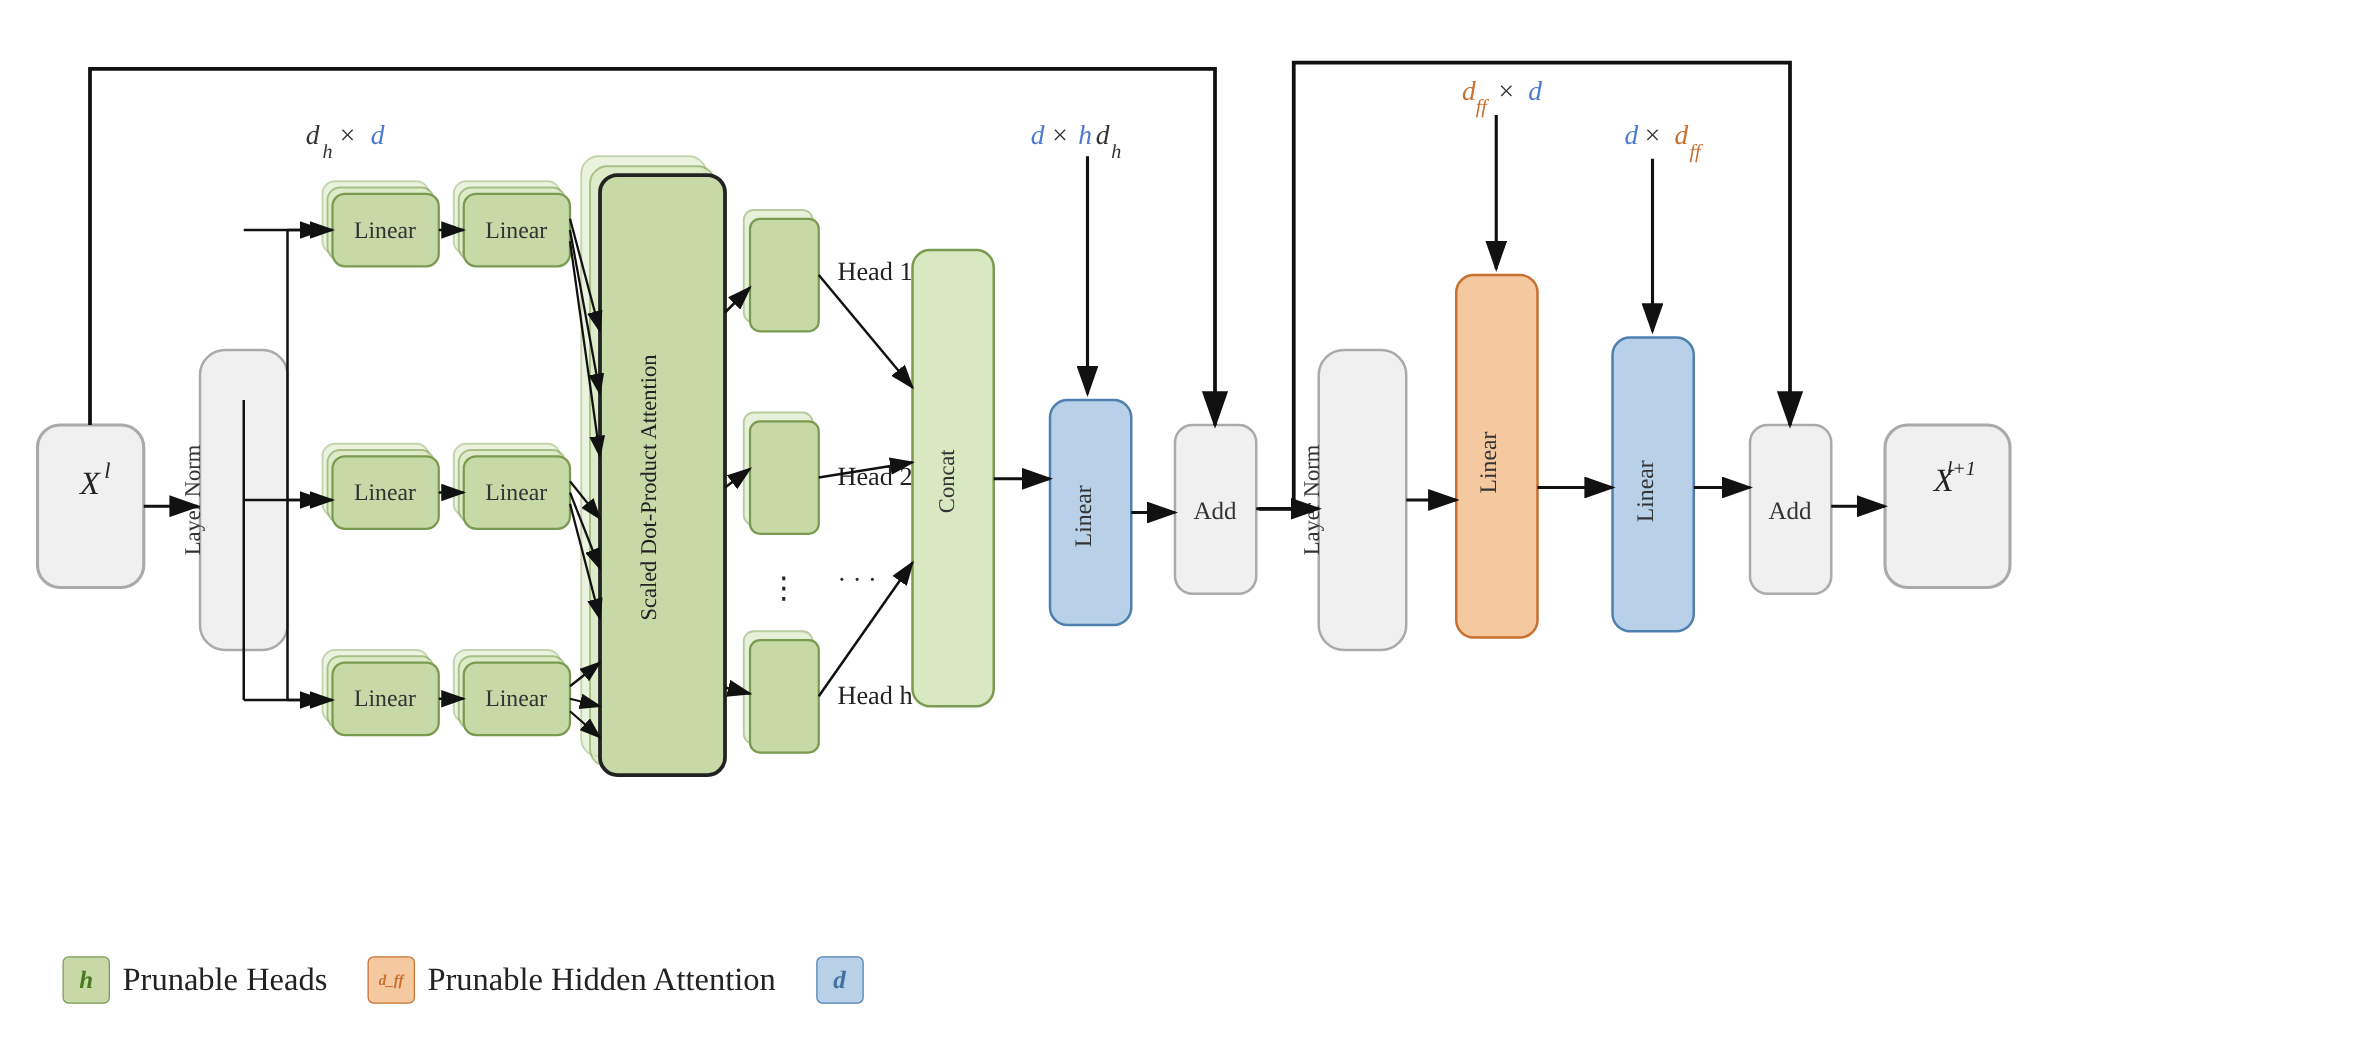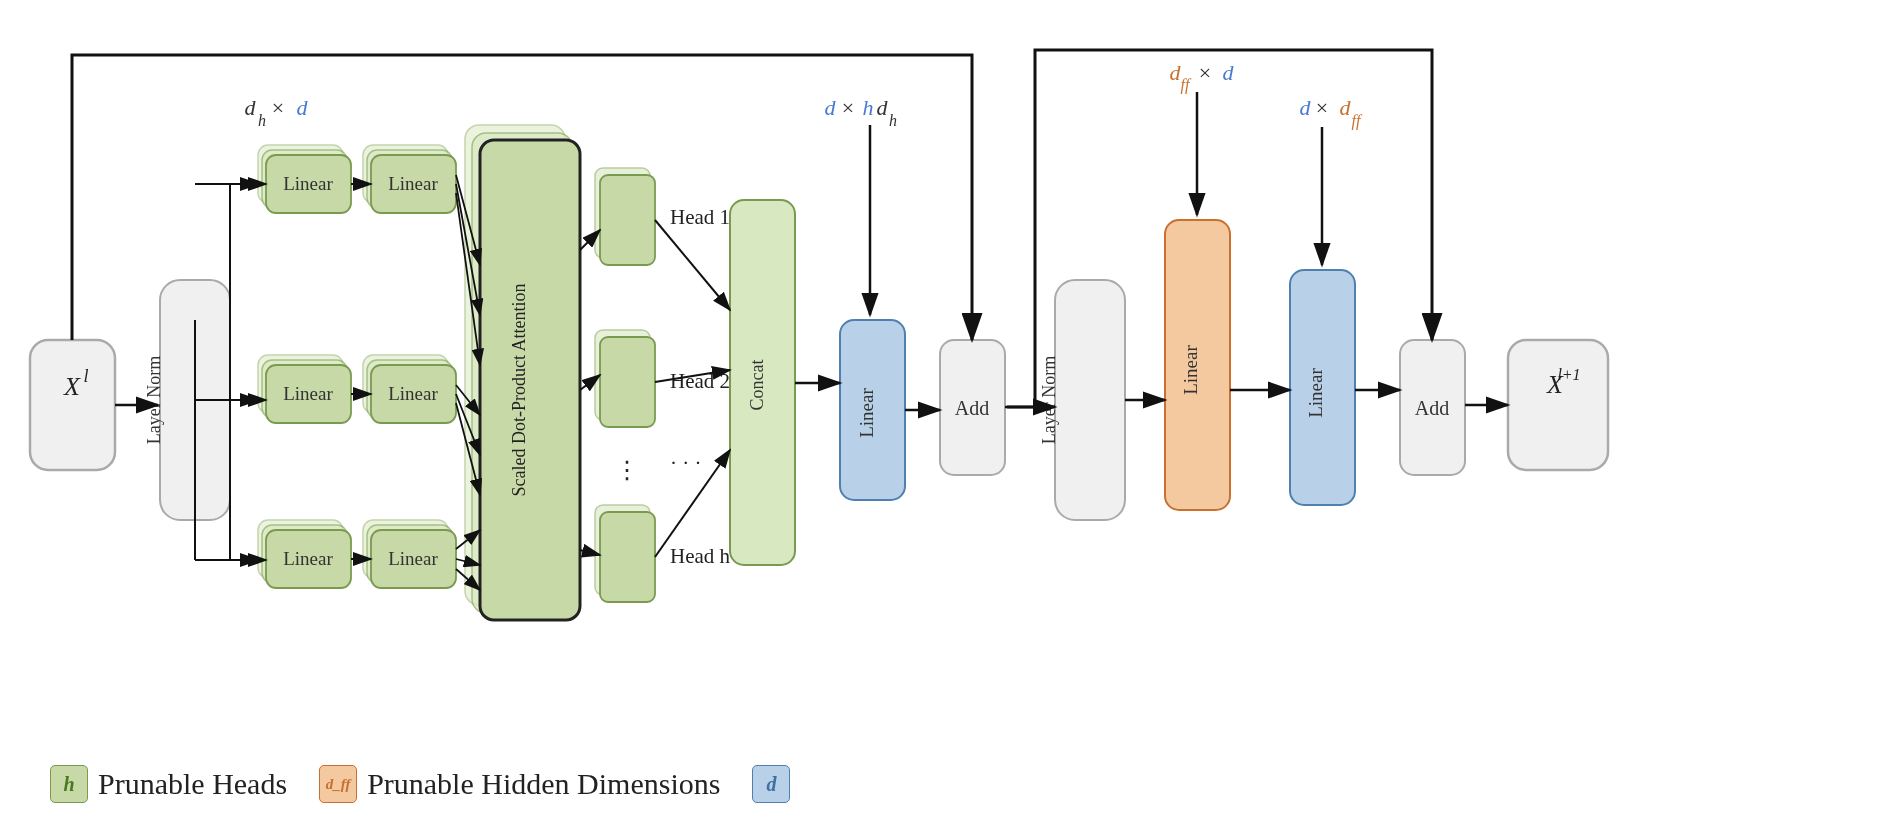--- a/index.html
+++ b/index.html
@@ -68,21 +68,21 @@
       color: #c87030;
     }
 
     .legend-box-blue {
       background: #b8d0e8;
       border-color: #5080b0;
       color: #4070a0;
     }
 
     .legend-text {
-      font-size: 30px;
+      font-size: 26px;
       color: #222;
     }
   </style>
 </head>
 <body>
 
 <div class="diagram-container">
   <svg class="main-svg" viewBox="0 0 1897 831" xmlns="http://www.w3.org/2000/svg">
     <defs>
       <marker id="arrowhead" markerWidth="10" markerHeight="7" refX="9" refY="3.5" orient="auto">
@@ -268,23 +268,23 @@
 
   <div class="legend">
     <div class="legend-item">
       <div class="legend-box legend-box-green">
         <span style="font-style:italic;font-weight:bold;color:#4a7a20;">h</span>
       </div>
       <span class="legend-text">Prunable Heads</span>
     </div>
     <div class="legend-item">
       <div class="legend-box legend-box-orange">
-        <span style="font-style:italic;font-weight:bold;color:#c87030;font-size:15px;">d_ff</span>
+        <span style="font-style:italic;font-weight:bold;color:#c87030;font-size:12px;">d_ff</span>
       </div>
-      <span class="legend-text">Prunable Hidden Dimensions</span>
+      <span class="legend-text">Prunable Hidden Attention</span>
     </div>
     <div class="legend-item">
       <div class="legend-box legend-box-blue">
         <span style="font-style:italic;font-weight:bold;color:#4070a0;">d</span>
       </div>
     </div>
   </div>
 </div>
 
 </body></html>

